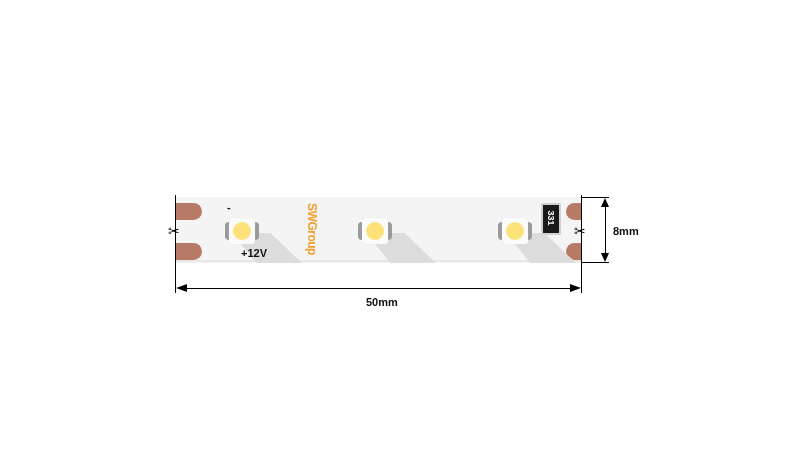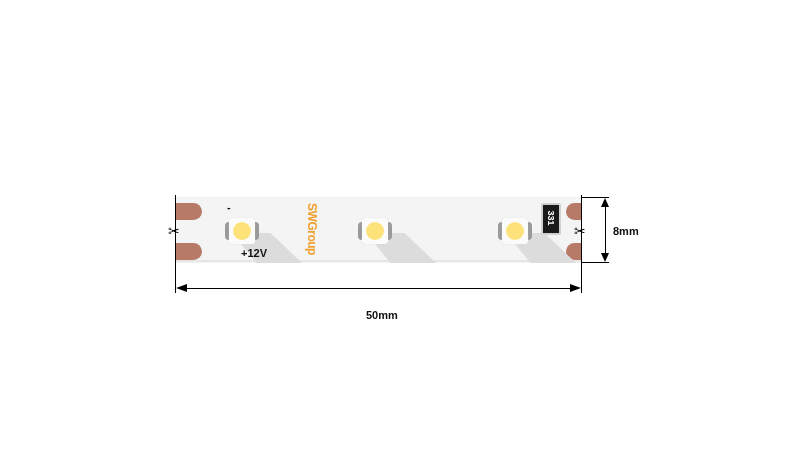--- a/index.html
+++ b/index.html
@@ -78,13 +78,13 @@
 <div class="abs line" style="left:581px;top:197px;width:28px;height:1px"></div>
 <div class="abs line" style="left:581px;top:262px;width:28px;height:1px"></div>
 <div class="abs line" style="left:605px;top:205px;width:1px;height:50px"></div>
 <div class="abs" style="left:601px;top:198px;width:0;height:0;border-left:4px solid transparent;border-right:4px solid transparent;border-bottom:9px solid #000"></div>
 <div class="abs" style="left:601px;top:253px;width:0;height:0;border-left:4px solid transparent;border-right:4px solid transparent;border-top:9px solid #000"></div>
 <div class="abs label" style="left:613px;top:225px">8mm</div>
 
 <div class="abs line" style="left:184px;top:288px;width:388px;height:1px"></div>
 <div class="abs" style="left:176px;top:284px;width:0;height:0;border-top:4px solid transparent;border-bottom:4px solid transparent;border-right:11px solid #000"></div>
 <div class="abs" style="left:570px;top:284px;width:0;height:0;border-top:4px solid transparent;border-bottom:4px solid transparent;border-left:11px solid #000"></div>
-<div class="abs label" style="left:366px;top:309px">50mm</div>
+<div class="abs label" style="left:366px;top:296px">50mm</div>
 
 </body></html>

